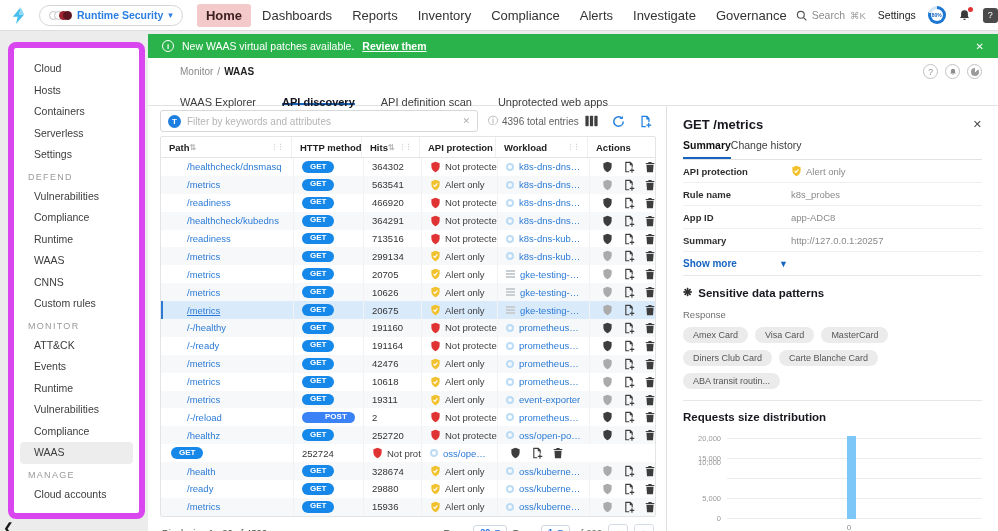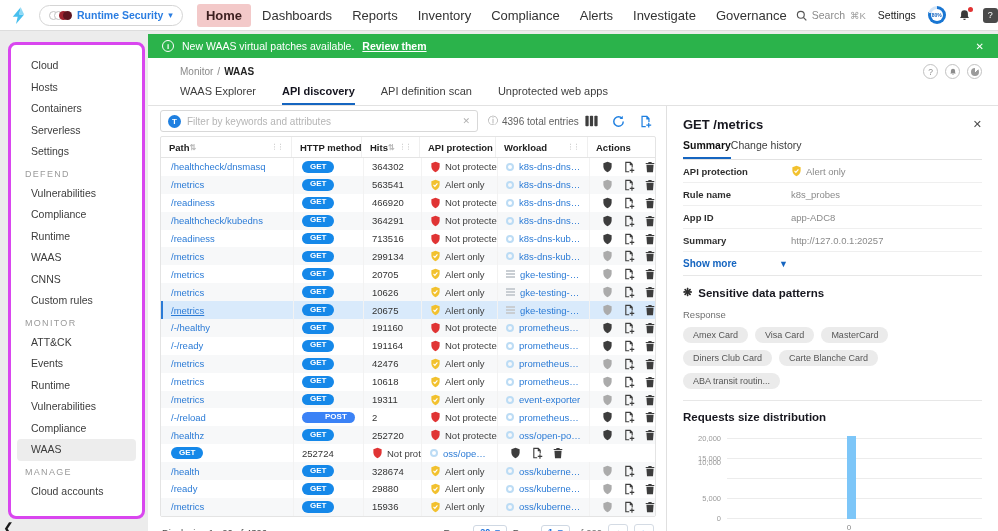--- a/index.html
+++ b/index.html
@@ -26,42 +26,42 @@
   .kbd{color:#9d9d9d;font-size:9.5px;}
   .settings{font-size:10.5px;color:#222;cursor:pointer;}
   .ring{width:18px;height:18px;border-radius:50%;background:conic-gradient(#1976d2 0 288deg,#d4e5f7 288deg 360deg);display:flex;align-items:center;justify-content:center;cursor:pointer;}
   .ring b{width:12px;height:12px;background:#fff;border-radius:50%;font-size:5px;color:#1565c0;display:flex;align-items:center;justify-content:center;font-weight:bold;}
   .bell{position:relative;display:flex;cursor:pointer;}
   .bell .dot{position:absolute;top:-2px;right:-2px;width:5px;height:5px;background:#e23333;border-radius:50%;}
   .help-sq{width:15px;height:15px;background:#4a4a4a;color:#fff;border-radius:3px;font-size:9px;display:flex;align-items:center;justify-content:center;cursor:pointer;}
   .avatar{width:18px;height:18px;border-radius:50%;background:radial-gradient(circle at 35% 30%,#c98a6d,#6e3526);cursor:pointer;}
 
   
-  .sidebar{position:absolute;left:8px;top:42px;width:137px;bottom:12px;background:#fff;border:3px solid #d946ef;border-radius:8px;padding:10px 6px;overflow:hidden;z-index:2;}
+  .sidebar{position:absolute;left:8px;top:42px;width:137px;bottom:12px;background:#fff;border:6px solid #d946ef;border-radius:8px;padding:10px 6px;overflow:hidden;z-index:2;}
   .side-item{height:21.5px;line-height:21.5px;padding-left:14px;font-size:10.5px;color:#3c3c3c;border-radius:4px;cursor:pointer;white-space:nowrap;}
   .side-item.selected{background:#ededed;}
   .side-header{height:20px;line-height:23px;padding-left:8px;font-size:9px;letter-spacing:1.3px;color:#9a9a9a;}
   .collapse{position:absolute;left:3px;bottom:-4px;font-size:13px;color:#1a1a1a;z-index:3;cursor:pointer;}
 
   
   .main{position:absolute;left:148px;top:31px;right:0;bottom:0;display:flex;flex-direction:column;}
   .banner{height:24px;margin-top:3px;background:#2bb34b;color:#fff;display:flex;align-items:center;padding:0 14px;gap:8px;font-size:10.5px;flex:none;}
   .info-ic{width:12px;height:12px;border:1px solid #fff;border-radius:50%;font-size:8px;display:flex;align-items:center;justify-content:center;font-weight:bold;flex:none;}
   .banner-link{color:#fff;font-weight:bold;text-decoration:underline;cursor:pointer;}
   .banner-close{margin-left:auto;font-size:10px;cursor:pointer;}
   .content{flex:1;background:#fff;display:flex;flex-direction:column;min-height:0;}
   .crumb-row{height:27px;display:flex;align-items:center;padding:0 16px 0 32px;flex:none;}
   .crumb-parent{color:#8a8a8a;font-size:10px;cursor:pointer;}
   .crumb-sep{color:#8a8a8a;margin:0 4px;font-size:10px;}
   .crumb-cur{color:#222;font-weight:bold;font-size:10px;}
   .crumb-icons{margin-left:auto;display:flex;gap:7px;}
   .cicon{width:15px;height:15px;border:1px solid #c2c2c2;border-radius:50%;color:#8d8d8d;font-size:8.5px;display:flex;align-items:center;justify-content:center;cursor:pointer;}
   .pac{width:8px;height:8px;border-radius:50%;background:conic-gradient(transparent 0 50deg,#9b9b9b 50deg 360deg);}
   .tabs-row{display:flex;gap:26px;padding:0 32px;border-bottom:1px solid #e2e2e2;height:21px;flex:none;}
-  .tab{font-size:11px;color:#3d3d3d;cursor:pointer;white-space:nowrap;}
+  .tab{font-size:11px;color:#3d3d3d;cursor:pointer;white-space:nowrap;margin-top:11px;}
   .tab.active{color:#14141f;font-weight:bold;border-bottom:2px solid #1565c0;}
 
   .body-row{flex:1;display:flex;min-height:0;}
   .table-sec{flex:1;min-width:0;padding:4px 10px 0 12px;overflow:hidden;}
   .toolbar{display:flex;align-items:center;height:22px;margin-bottom:4px;}
   .filterbox{flex:0 0 318px;height:22px;border:1px solid #d8d8d8;border-radius:3px;display:flex;align-items:center;padding:0 7px;gap:6px;background:#fff;}
   .t-icon{width:13px;height:13px;border-radius:50%;background:#1e7fe0;color:#fff;font-size:8px;font-weight:bold;display:flex;align-items:center;justify-content:center;flex:none;}
   .filterbox input{flex:1;border:none;outline:none;font-size:10px;color:#333;font-family:inherit;min-width:0;background:transparent;}
   .filterbox input::placeholder{color:#b5b5b5;}
   .clear{color:#b0b0b0;font-size:9px;cursor:pointer;}
@@ -75,21 +75,21 @@
   .thead{height:21px;border-bottom:1px solid #e4e4e4;}
   .th{display:flex;align-items:center;padding:0 8px;font-size:9.5px;font-weight:bold;color:#222;border-right:1px solid #efefef;overflow:hidden;white-space:nowrap;}
   .th:last-child{border-right:none;}
   .sort{color:#b9b9b9;font-size:8px;cursor:pointer;}
   .grip{margin-left:auto;color:#d2d2d2;font-size:7px;letter-spacing:-1px;cursor:col-resize;}
   .trow{height:17.9px;border-left:2px solid transparent;cursor:pointer;}
   .trow:nth-child(even){background:#f7f8f9;}
   .trow.selected{background:#d9eafb;border-left-color:#2b7bd6;}
   .td{display:flex;align-items:center;padding:0 8px;font-size:9.5px;color:#333;overflow:hidden;white-space:nowrap;border-right:1px solid #f2f2f2;}
   .td:last-child{border-right:none;}
-  .path{color:#2b7bd6;text-decoration:none;}
+  .path{color:#2b7bd6;text-decoration:none;margin-left:16px;}
   .trow.selected .path{text-decoration:underline;}
   .pill{color:#fff;font-weight:bold;font-size:8px;padding:1.5px 8px;border-radius:9px;line-height:1.1;}
   .pill.get{background:#1588e9;}
   .pill.post{background:#3b82f6;padding-left:23px;}
   .prot{margin-left:4px;color:#3f3f3f;}
   .wl-circle{width:8px;height:8px;border:2px solid #bcdcf5;border-radius:50%;margin-right:5px;flex:none;}
   .wl-grid{width:9px;height:8px;margin-right:5px;flex:none;background:repeating-linear-gradient(#c9ced3 0 1.6px,transparent 1.6px 3.2px);}
   .wl-link{color:#2b7bd6;overflow:hidden;text-overflow:ellipsis;white-space:nowrap;}
   .td.actions{gap:10px;padding-left:12px;}
   .act{display:flex;}

